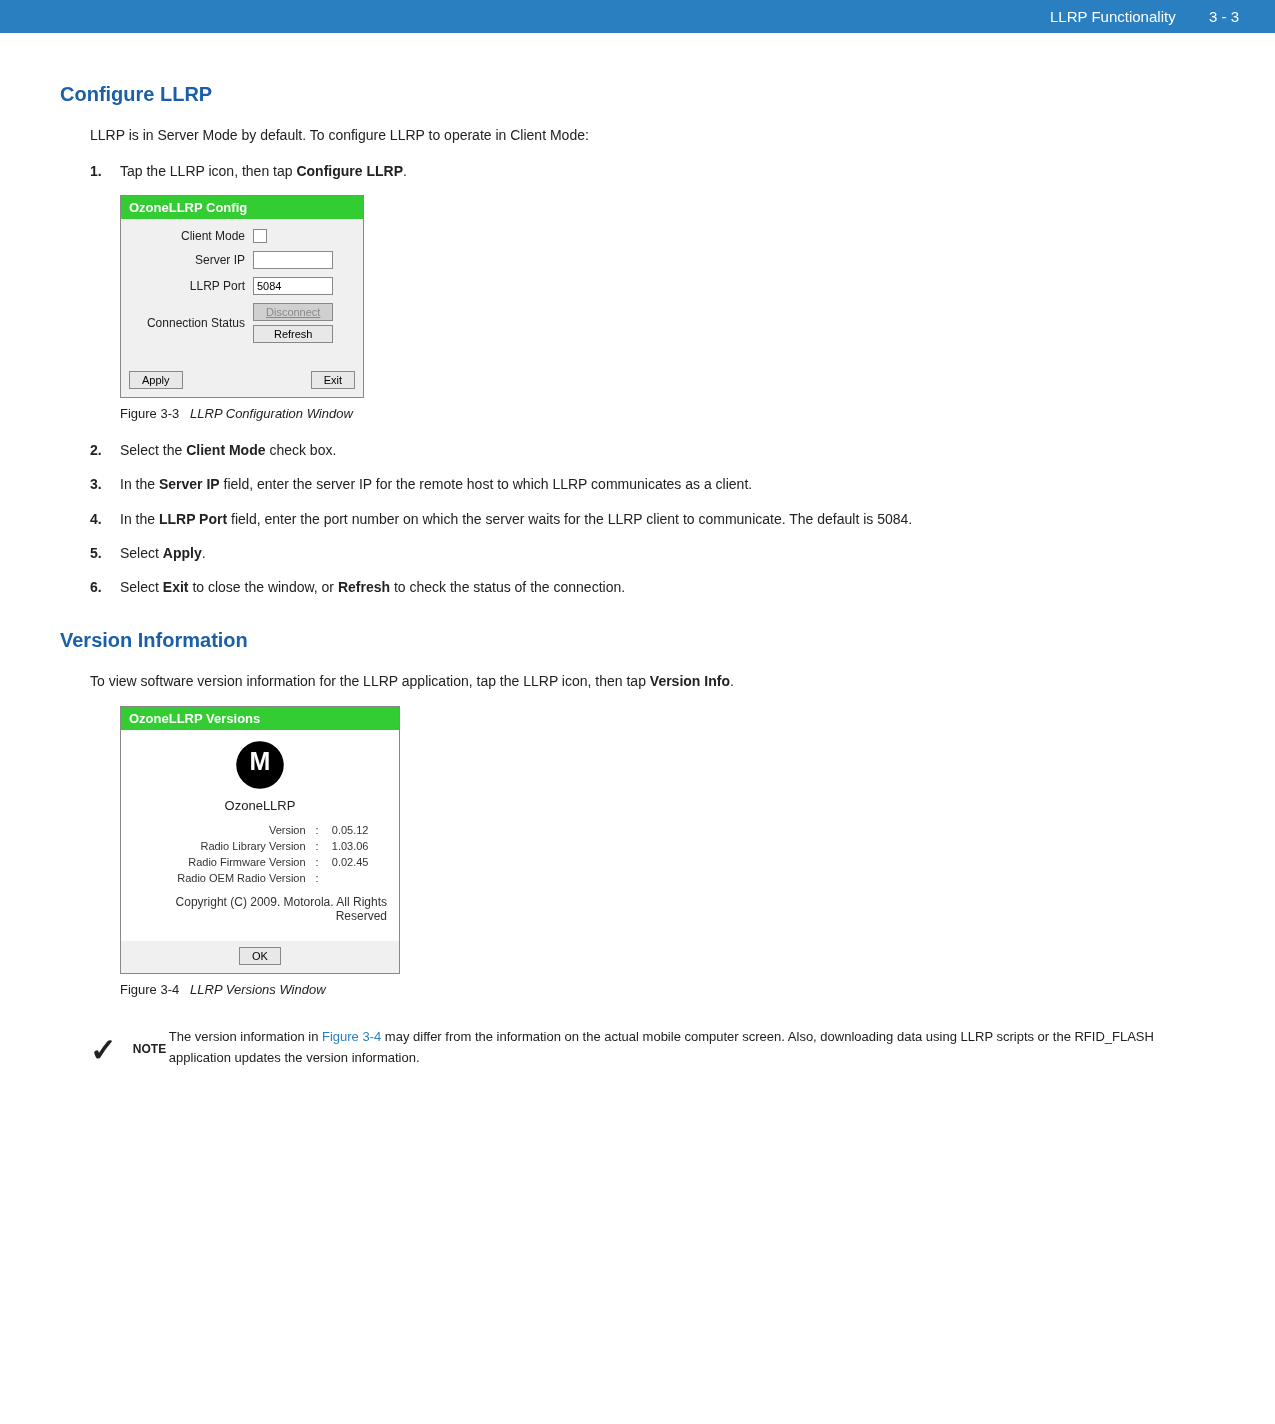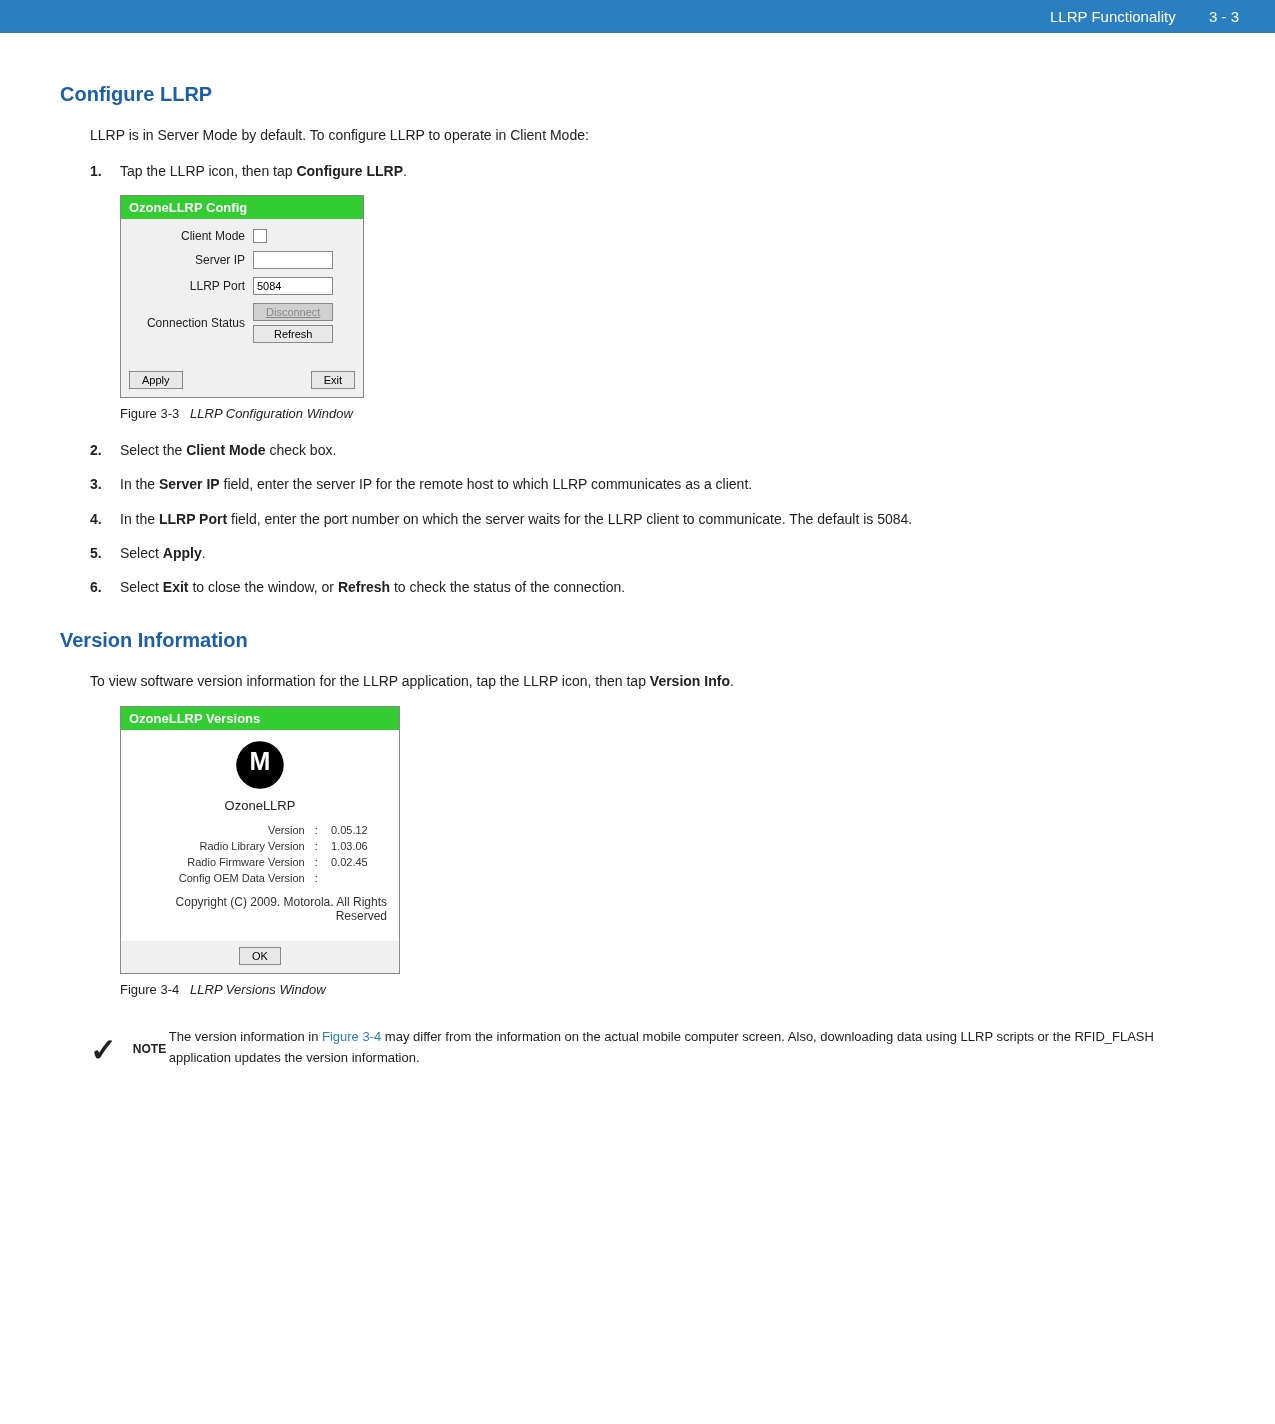--- a/index.html
+++ b/index.html
@@ -375,21 +375,21 @@
               <td class="versions-label">Radio Library Version</td>
               <td class="versions-colon">:</td>
               <td class="versions-value">1.03.06</td>
             </tr>
             <tr>
               <td class="versions-label">Radio Firmware Version</td>
               <td class="versions-colon">:</td>
               <td class="versions-value">0.02.45</td>
             </tr>
             <tr>
-              <td class="versions-label">Config OEM Data Version</td>
+              <td class="versions-label">Radio OEM Radio Version</td>
               <td class="versions-colon">:</td>
               <td class="versions-value"></td>
             </tr>
           </tbody>
             </table>
 
           <div class="versions-copyright">Copyright (C) 2009. Motorola. All Rights Reserved</div>
         </div>
         <div class="versions-buttons">
           <button class="btn-ok">OK</button>

